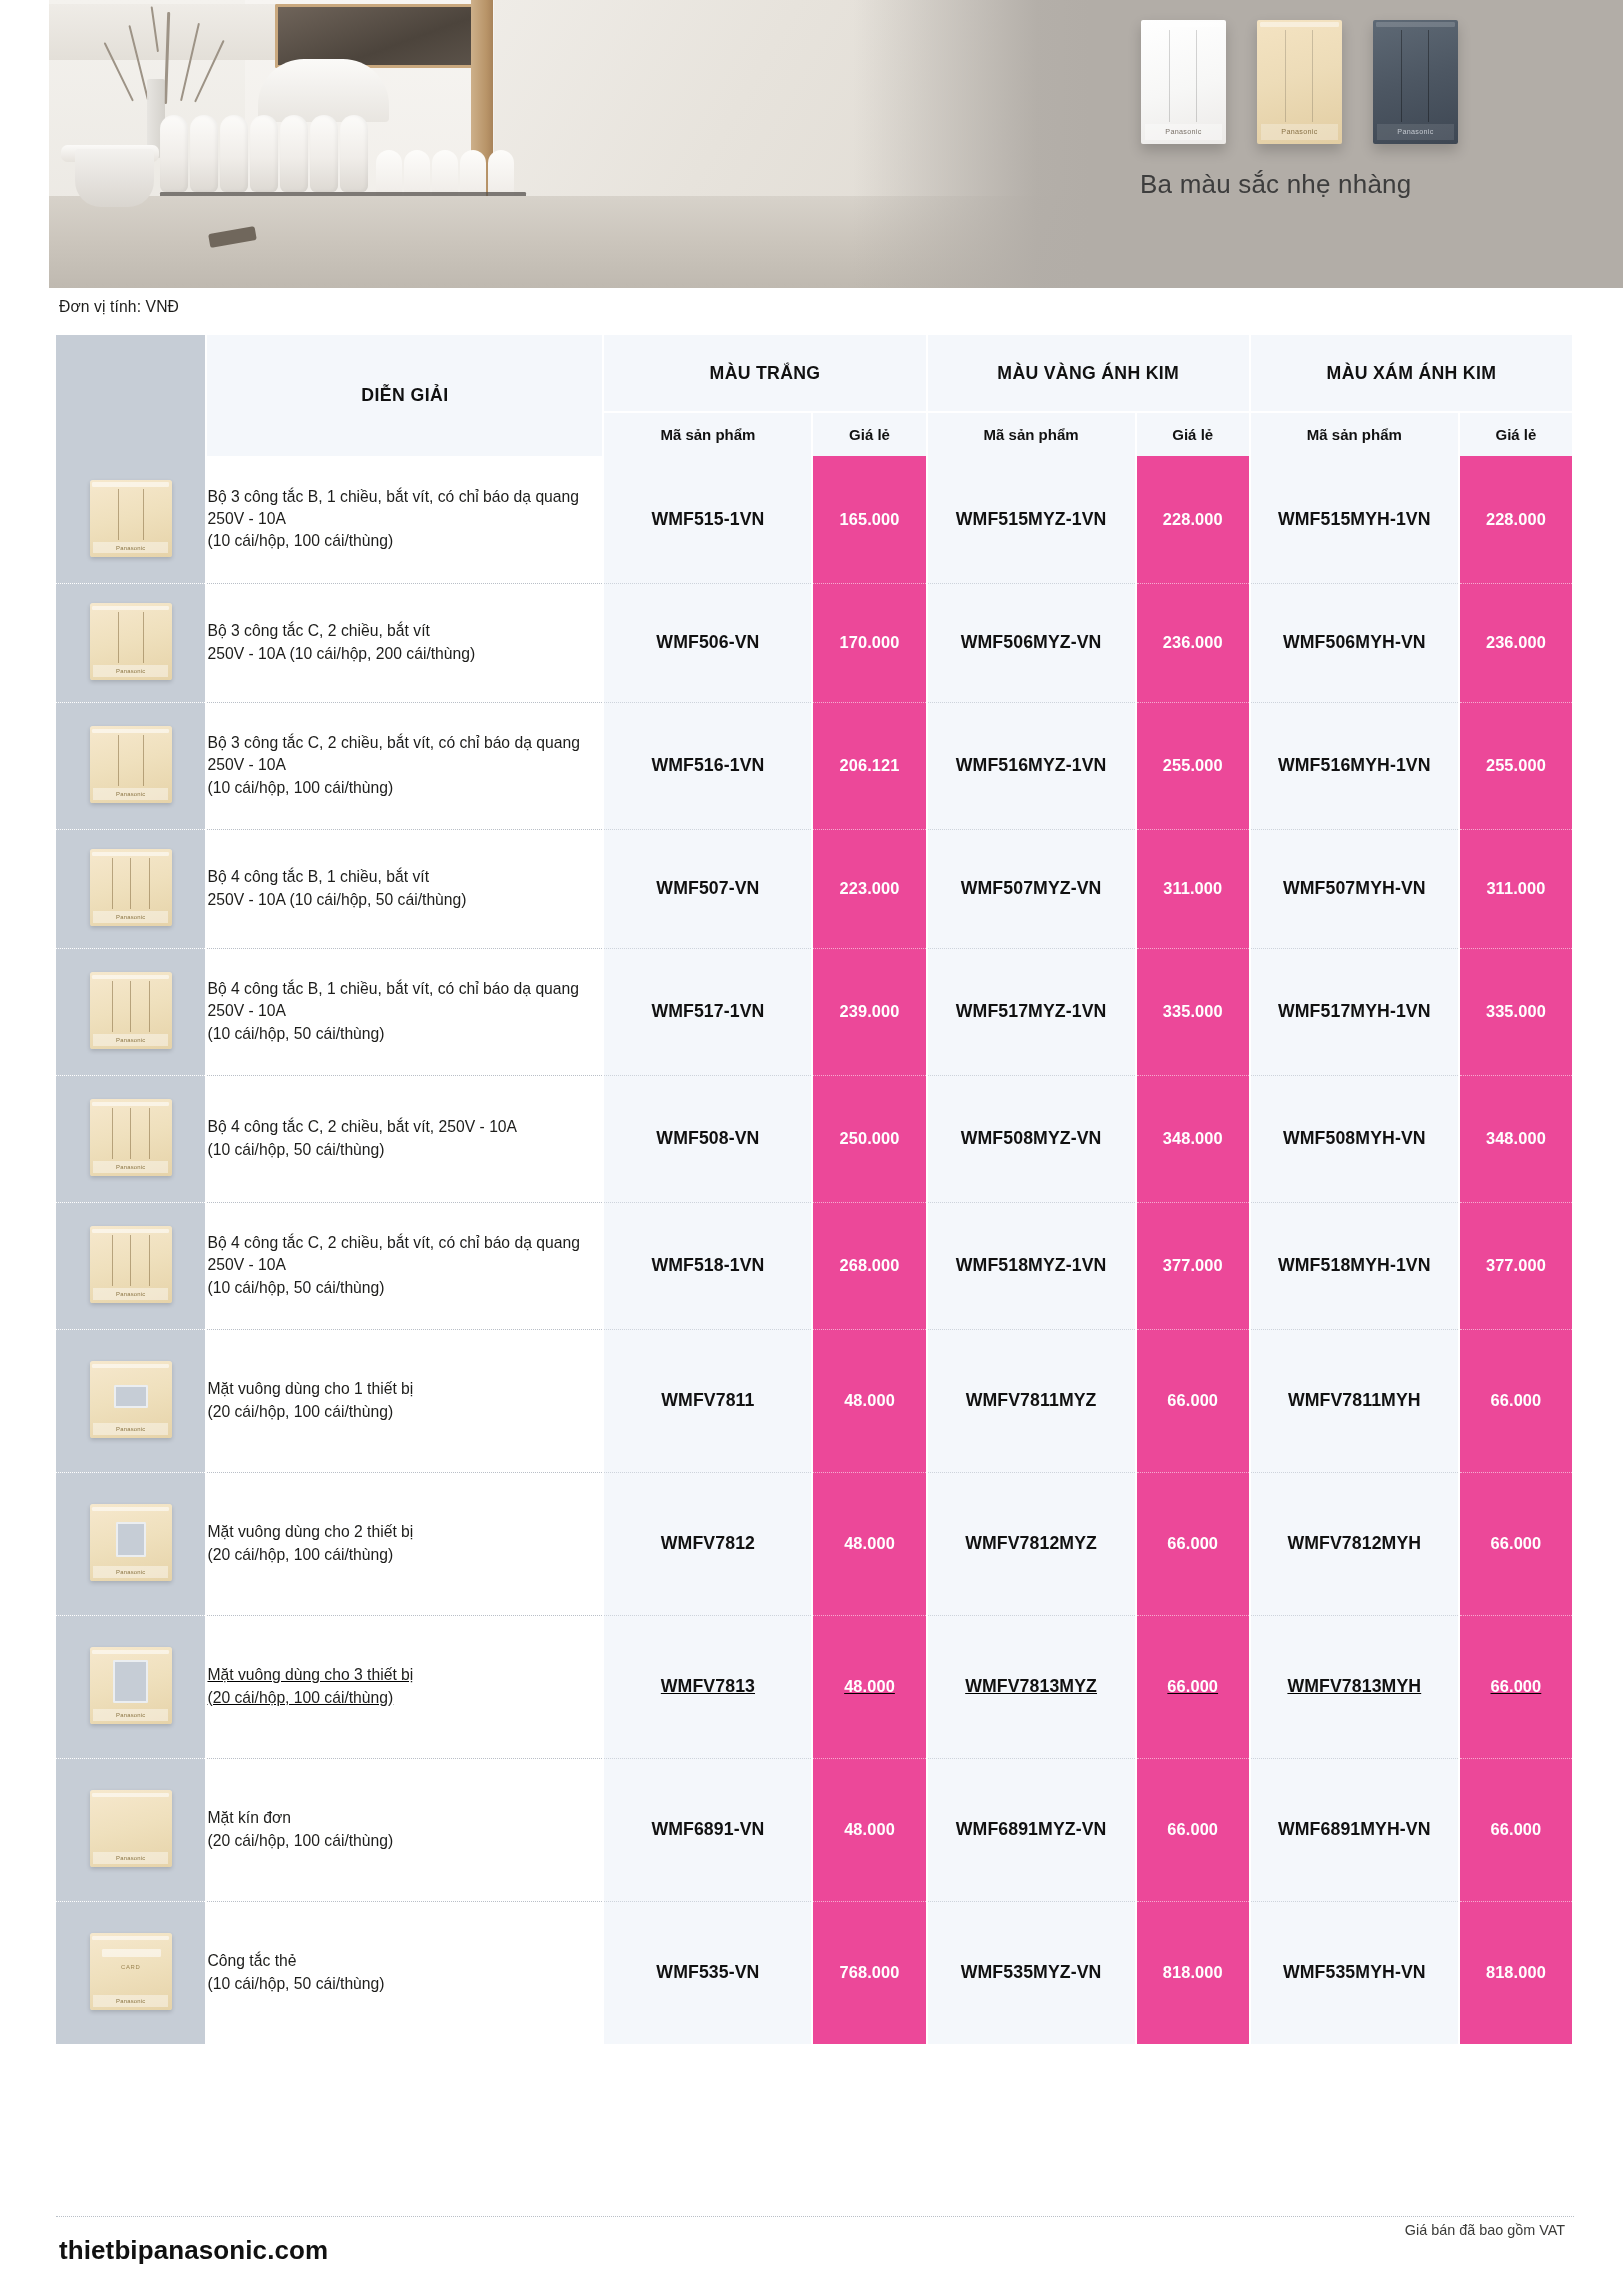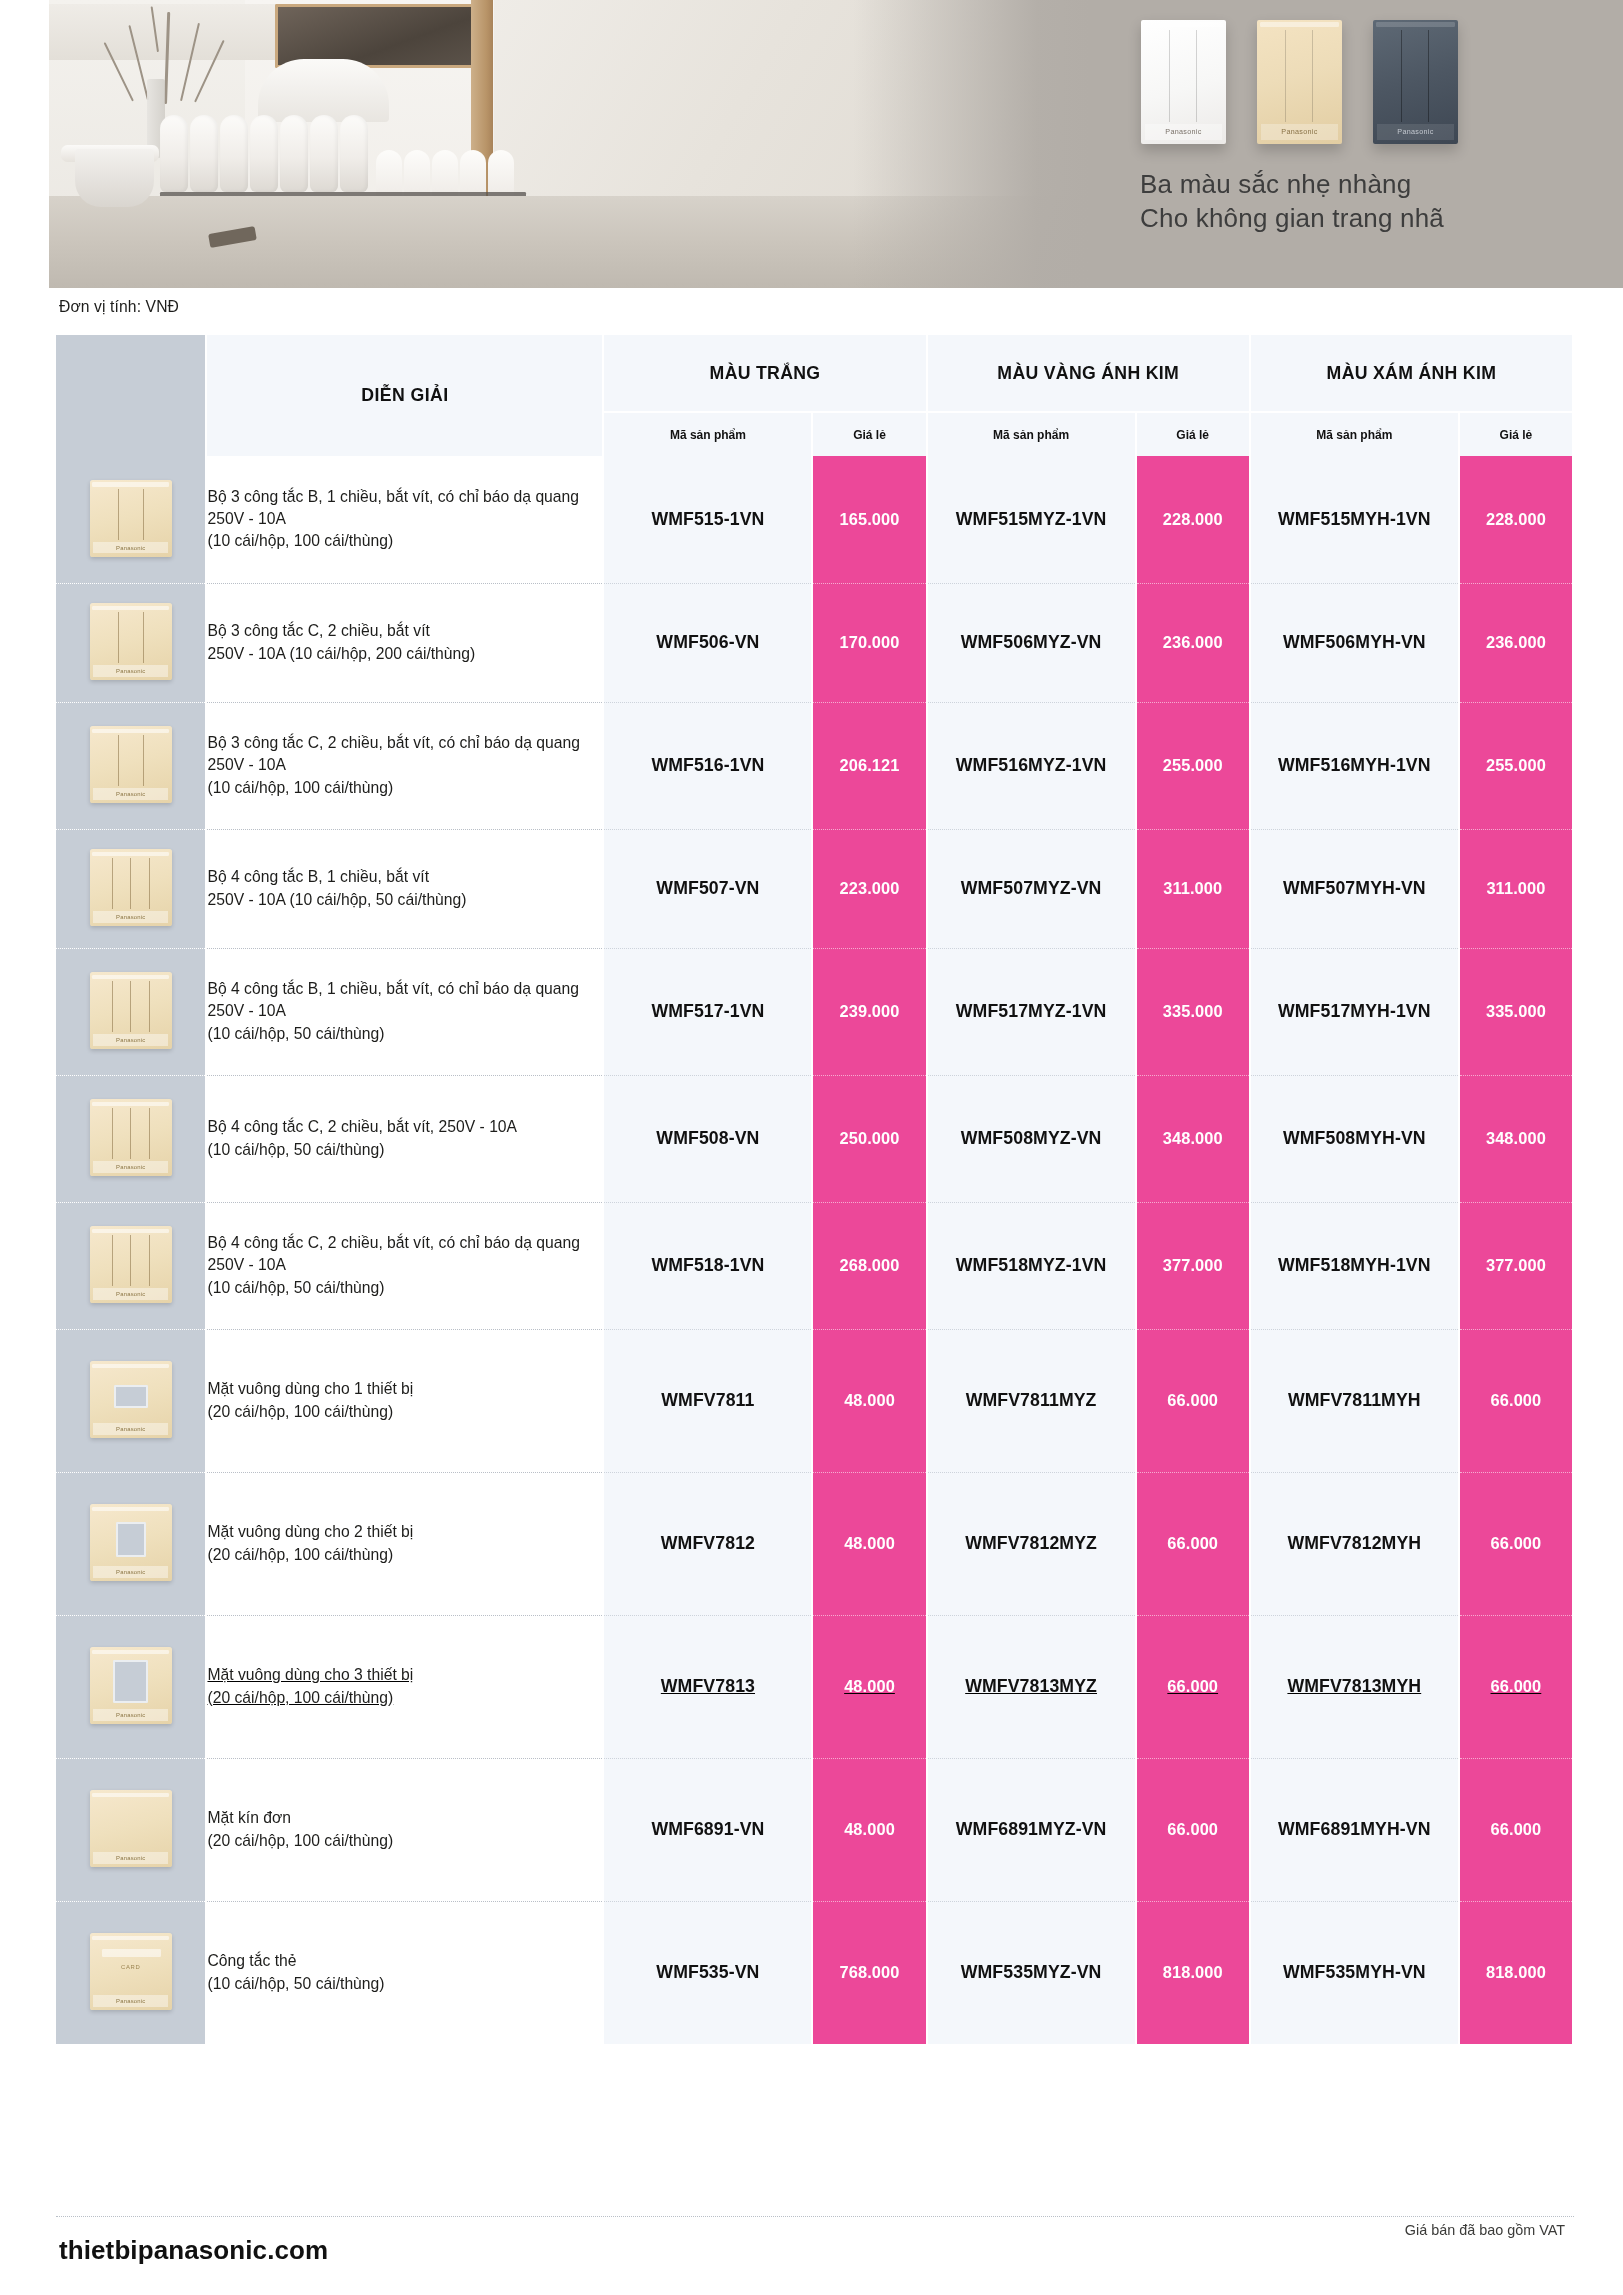--- a/index.html
+++ b/index.html
@@ -167,21 +167,21 @@
   .tbl th, .tbl td { padding:0; vertical-align: middle; }
 
   
   .hd-img   { background:#c6cdd6; border-right:2px solid #ffffff; }
   .hd-desc  { background:#f4f7fb; border-right:2px solid #ffffff;
               text-align:center; font-size:17.7px; font-weight:700; letter-spacing:0.4px; color:#111; }
   .hd-color { background:#f4f7fb; border-right:2px solid #ffffff; border-bottom:2px solid #ffffff;
               text-align:center; font-size:17.7px; font-weight:700; letter-spacing:0.3px; color:#111;
               height: 77px; }
   .hd-sub   { background:#f4f7fb; border-right:2px solid #ffffff;
-              text-align:center; font-size:12px; font-weight:600; color:#111; height:44px; }
+              text-align:center; font-size:15px; font-weight:600; color:#111; height:44px; }
   .hd-sub.price-sub { }
 
   
   .tbl tbody tr { }
   .cell-img {
     background:#c6cdd6; border-right:2px solid #ffffff;
     border-bottom: 1.3px dotted #ffffff;
     text-align:center;
   }
   .cell-desc {
@@ -339,21 +339,20 @@
               <span></span>
               <span></span>
           </div>
           <div class="sw-brand">Panasonic</div>
         </div>
 
       </div>
 
       <div class="hero-caption">
         <div>Ba màu sắc nhẹ nhàng</div>
-        <div>Cho không gian trang nhã</div>
       </div>
     </div>
   </div>
 
   <div class="unit-label">Đơn vị tính: VNĐ</div>
 
   <table class="tbl">
     <colgroup>
       <col class="c-img">
         <col class="c-desc">

